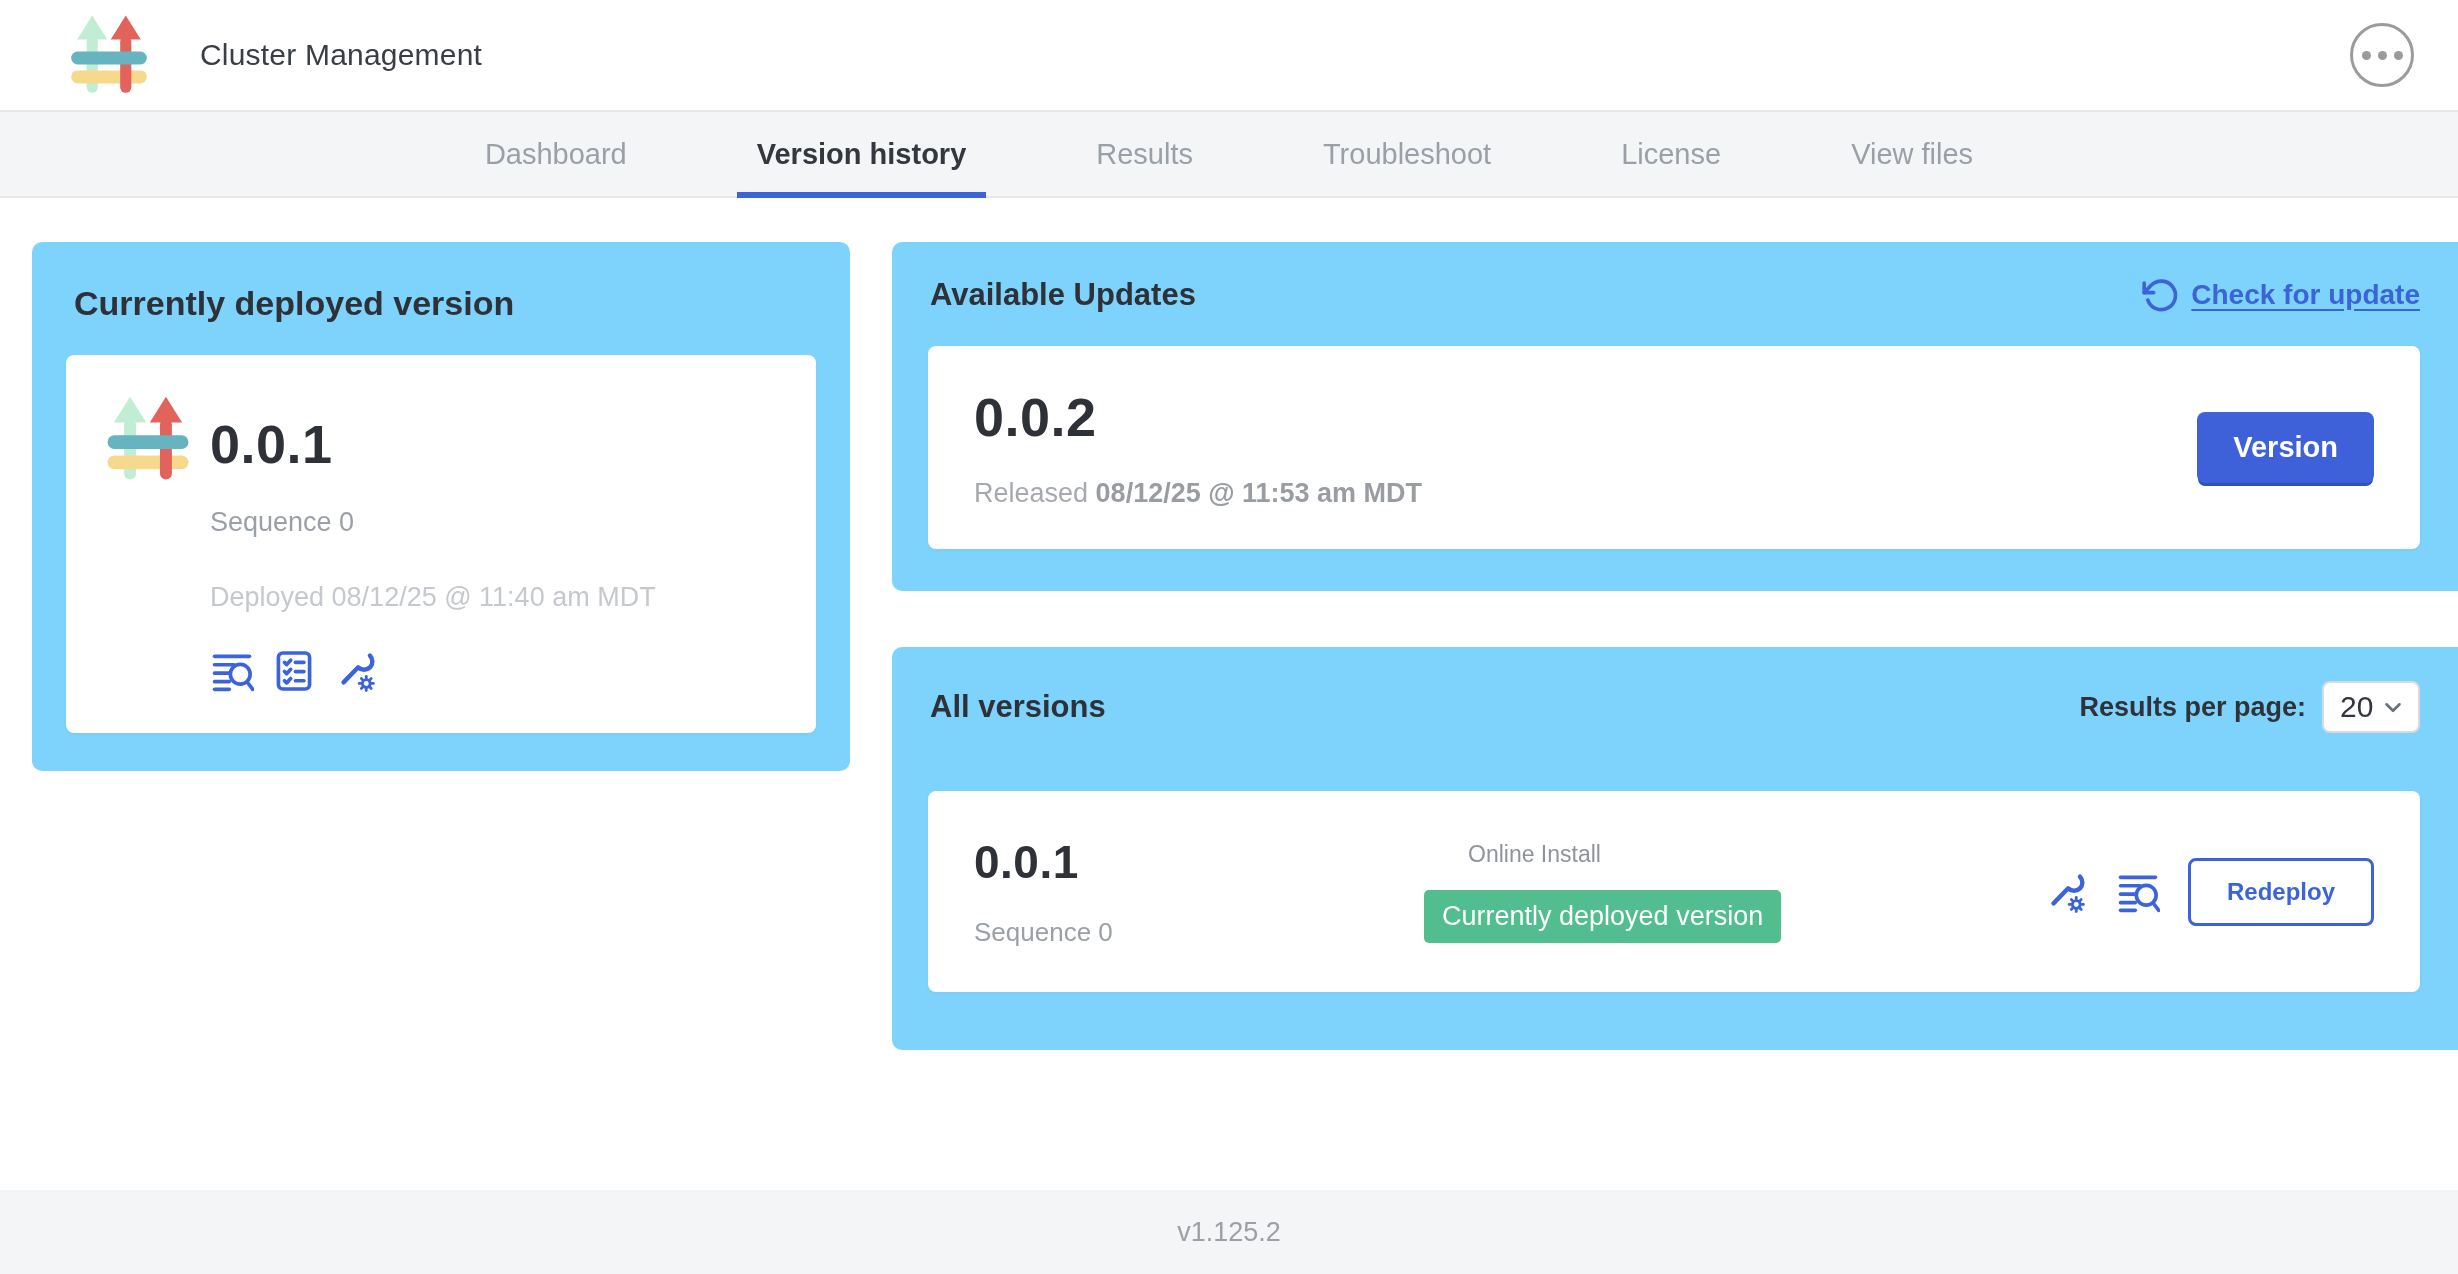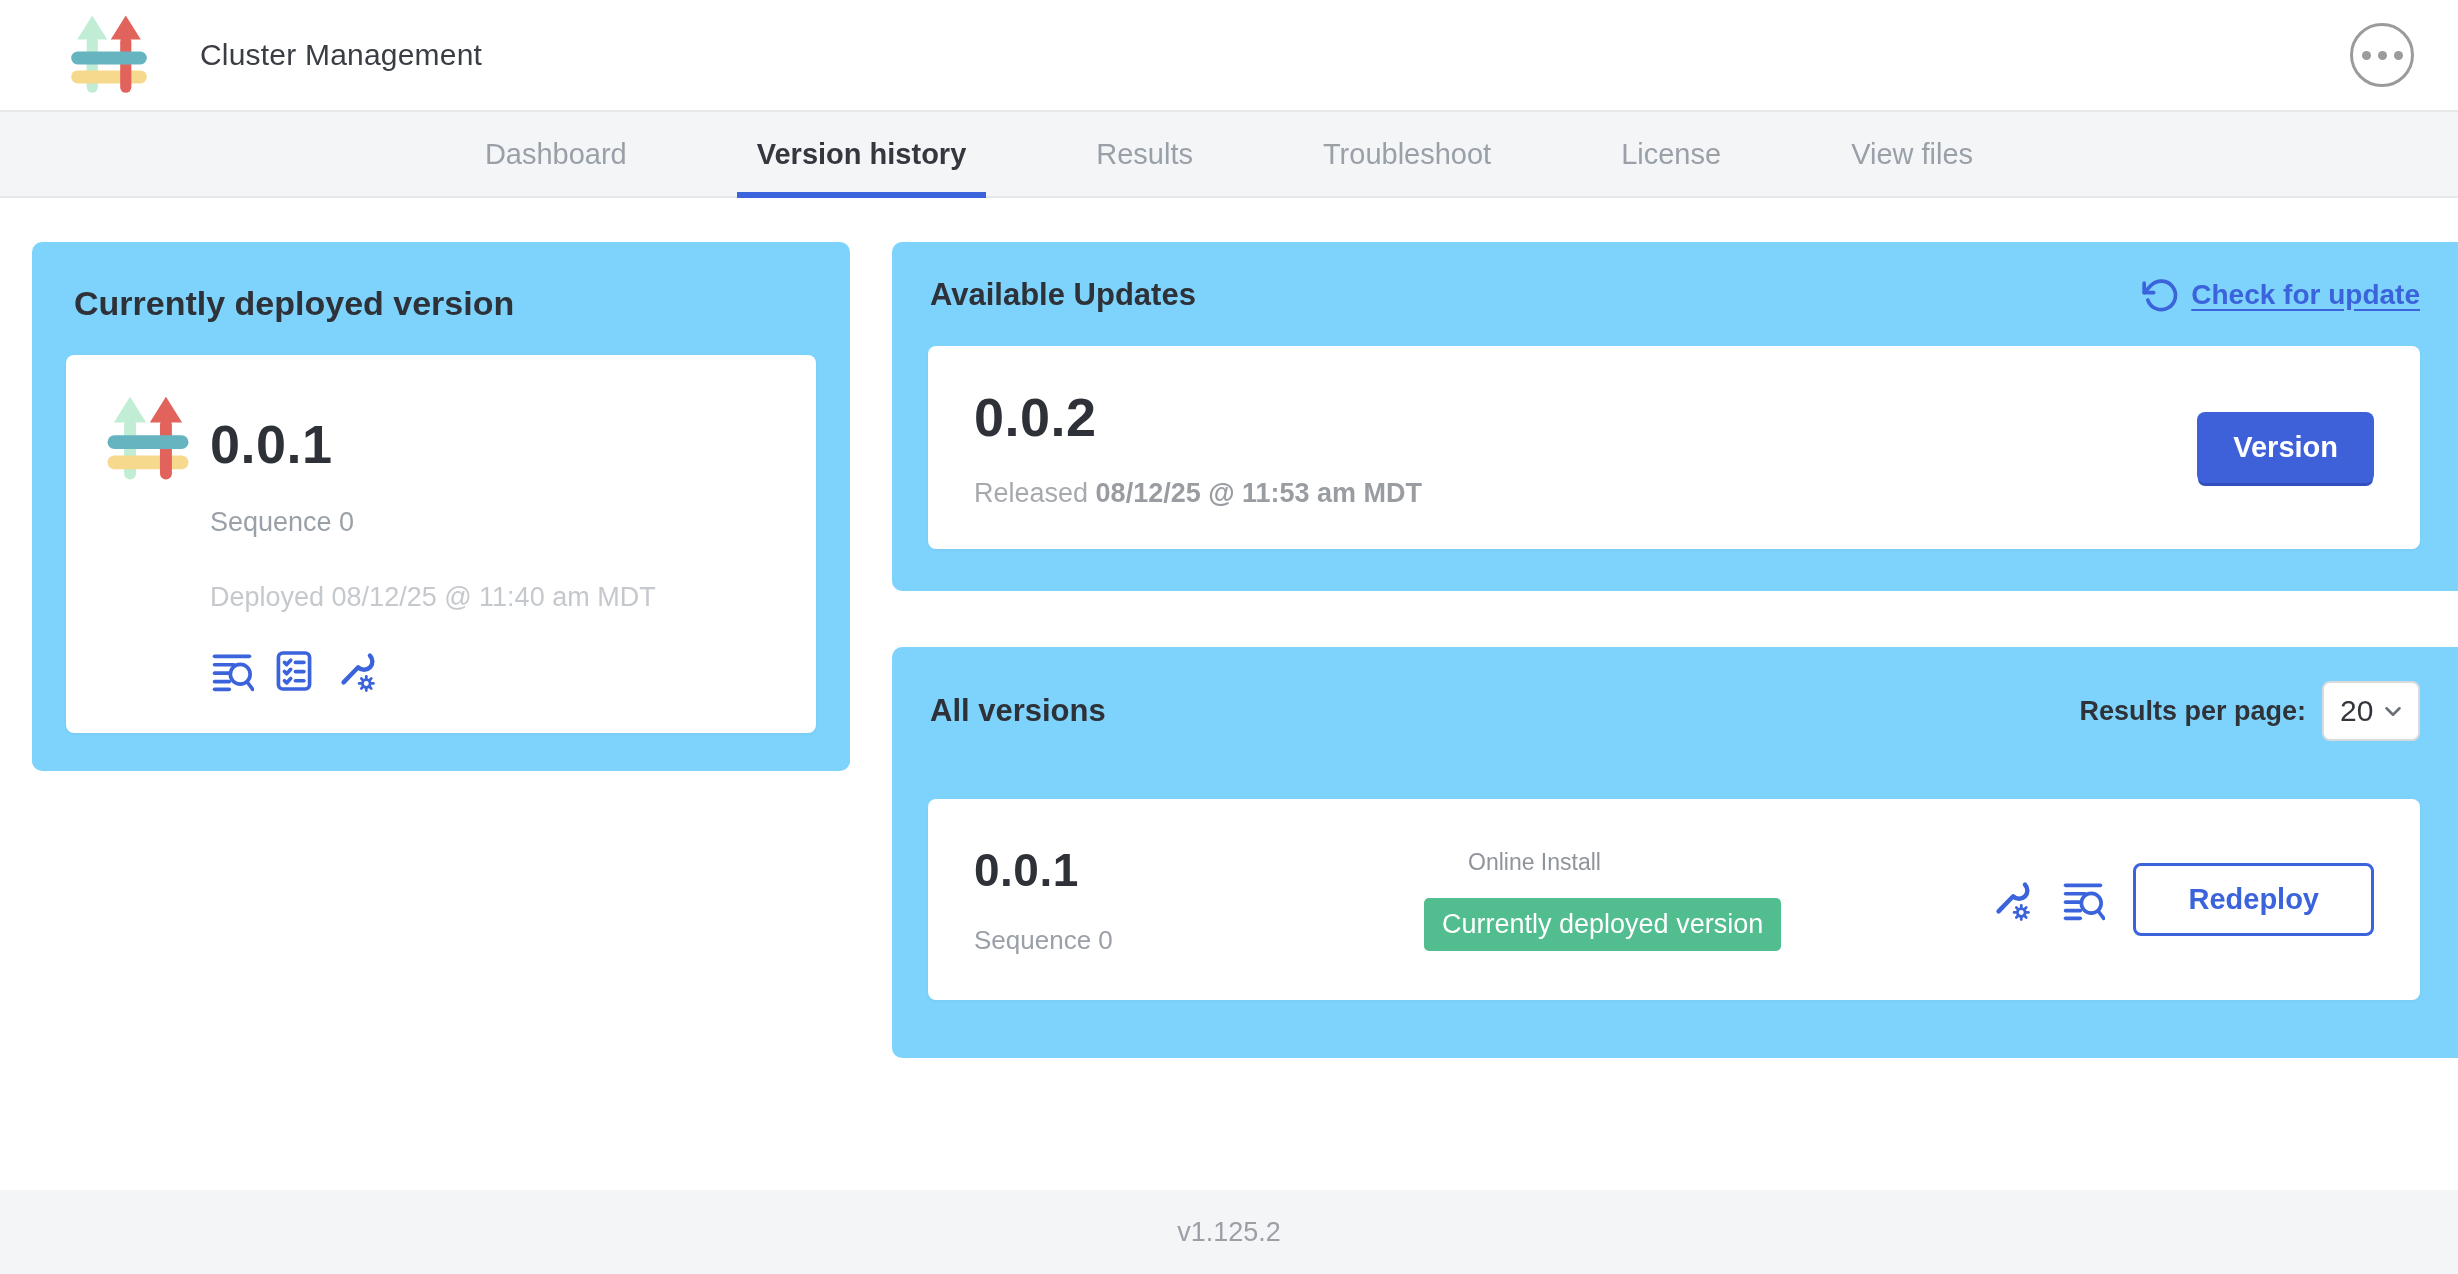--- a/index.html
+++ b/index.html
@@ -122,21 +122,21 @@
     font-family: "Liberation Sans", sans-serif;
     border: none; border-radius: 8px;
     padding: 19px 36px; cursor: pointer;
     box-shadow: 0 4px 0 -1px #3150bd;
   }
 
   .versions-card { margin-top: 56px; padding-bottom: 58px; }
   .results-wrap { display: flex; align-items: center; }
   .results-label { font-size: 27px; font-weight: 600; color: #2f3339; margin-right: 16px; }
   .results-select {
-    width: 98px; height: 60px; background: #fff;
+    width: 98px; height: 52px; background: #fff;
     border: 2px solid #d8dade; border-radius: 8px;
     display: flex; align-items: center; justify-content: space-between;
     padding: 0 12px 0 16px;
     font-size: 30px; color: #33363c; cursor: pointer;
   }
   .chevron-svg { width: 26px; height: 26px; }
 
   .version-row {
     margin-top: 58px; padding: 44px 46px; display: flex; align-items: center;
   }
@@ -148,23 +148,23 @@
   .deployed-badge {
     display: inline-block; margin-top: 22px;
     background: #52bd8e; color: #fff;
     font-size: 27px; padding: 11px 18px; border-radius: 5px;
   }
   .vr-col3 { display: flex; align-items: center; gap: 28px; flex: none; }
   .row-icons { display: flex; align-items: center; gap: 28px; }
   .redeploy-btn {
     background: #fff; color: #3b63db;
     border: 3px solid #3b63db; border-radius: 8px;
-    font-size: 29px; font-weight: 700;
+    font-size: 24px; font-weight: 700;
     font-family: "Liberation Sans", sans-serif;
-    padding: 17px 52px; cursor: pointer;
+    padding: 17px 36px; cursor: pointer;
   }
 
   
   .footer {
     height: 84px; background: #f4f5f7; flex: none;
     display: flex; align-items: center; justify-content: center;
     font-size: 27px; color: #9ca0a6;
   }
 </style>
 </head>

